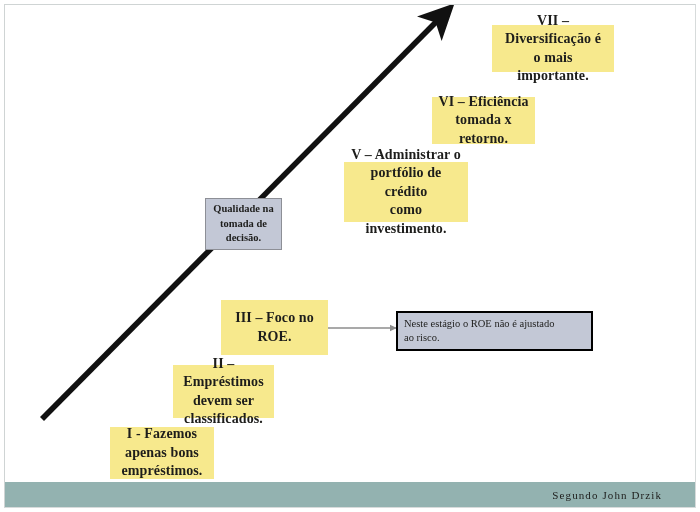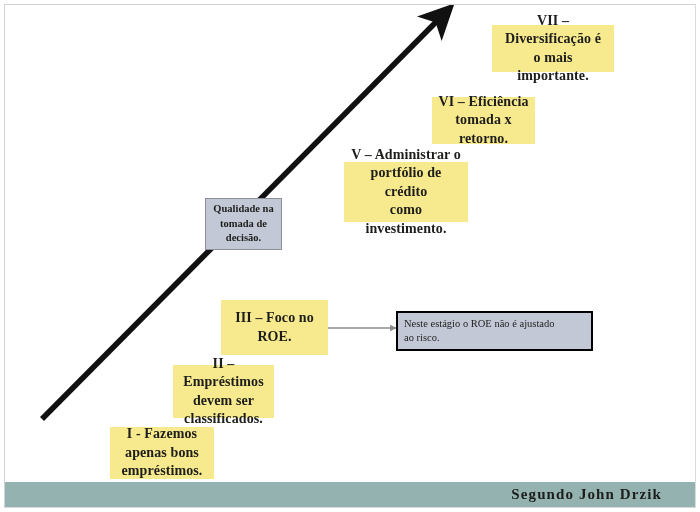--- a/index.html
+++ b/index.html
@@ -133,24 +133,24 @@
     height: 25px;
     background: #93b2b0;
     display: flex;
     align-items: center;
     justify-content: flex-end;
     box-sizing: border-box;
     padding-right: 33px;
   }
   .credit-bar .credit-text {
     font-family: "Liberation Serif", serif;
-    font-size: 15px;
+    font-size: 11px;
     color: #1d1d1b;
     letter-spacing: 1.1px;
-    font-weight: 700;
+    font-weight: 400;
   }
 </style>
 </head>
 <body>
 
 <div id="slide">
 
   <div class="frame"></div>
 
   <div class="canvas">

